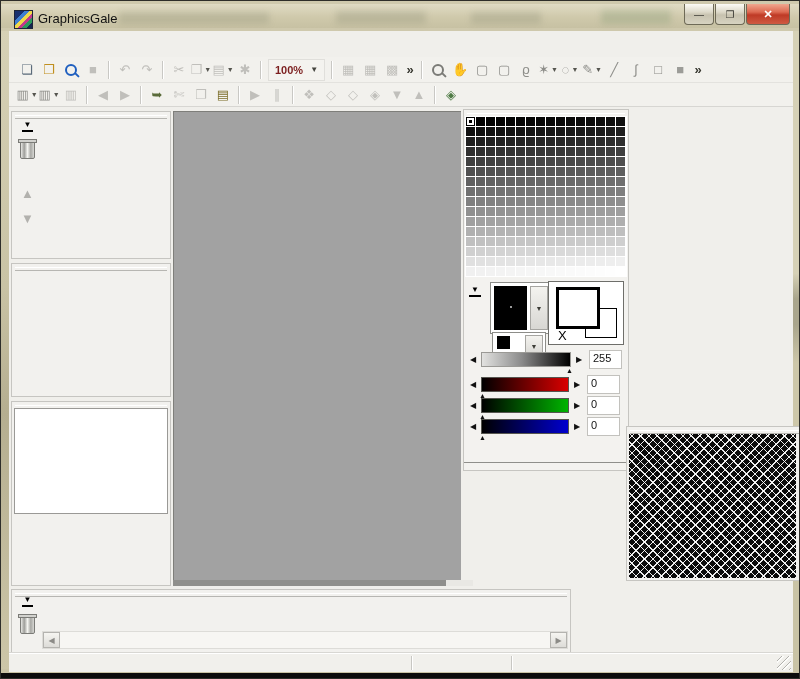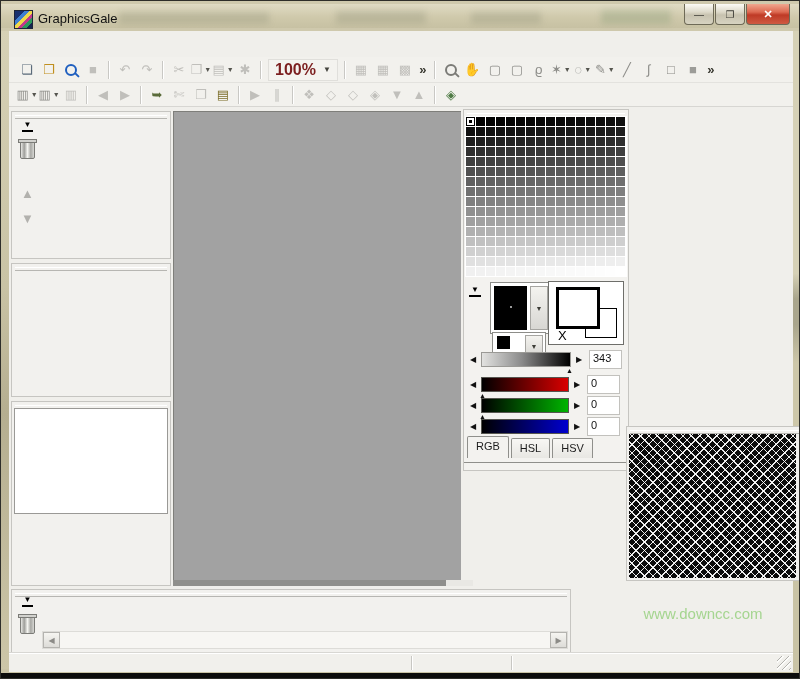--- a/index.html
+++ b/index.html
@@ -36,21 +36,21 @@
   #toolbar1{top:26px;height:26px;border-bottom:1px solid #e3e2de;}
   #toolbar2{top:52px;height:24px;border-bottom:1px solid #d7d6d2;}
   .tbtn{min-width:22px;height:21px;display:flex;align-items:center;justify-content:center;
     font-size:13px;color:#70706c;position:relative;}
   .tbtn .glyph{line-height:1;}
   .tbtn.disabled{color:#c0bfbb;}
   .tbtn.chev{min-width:14px;color:#37372f;font-size:13px;font-weight:bold;}
   .tsep{width:1px;height:18px;background:#c9c8c4;border-right:1px solid #fff;margin:0 4px;flex:none;}
   .tdrop{font-size:7px;color:#55554f;margin-left:2px;}
   .tcombo{display:flex;align-items:center;height:20px;padding:0 6px;margin:0 2px;border:1px solid #e0dfdb;background:#f4f3ef;}
-  .tcombo .val{font-size:16px;font-weight:bold;color:#7c1f1f;margin-right:7px;}
+  .tcombo .val{font-size:11px;font-weight:bold;color:#7c1f1f;margin-right:7px;}
   .tcombo .caret{font-size:8px;color:#44443e;}
   .mag-icon{width:8px;height:8px;border:2px solid currentColor;border-radius:50%;position:relative;display:inline-block;}
   .mag-icon::after{content:"";position:absolute;width:6px;height:2px;background:currentColor;
     transform:rotate(45deg);right:-5px;bottom:-2px;border-radius:1px;}
   
   .panel{position:absolute;background:#f2f1ee;border:1px solid #c6c5c1;box-sizing:border-box;}
   .grip{height:2px;border-top:1px solid #fff;border-bottom:1px solid #b7b6b2;margin:3px 3px 0 3px;}
   .dock-icon{display:inline-block;font-size:8px;line-height:8px;color:#000;
     border-bottom:2px solid #000;padding:0 2px 1px 2px;}
   .trash-icon{width:13px;height:15px;position:relative;margin-top:6px;
@@ -613,21 +613,21 @@
         <div class="bg-square"></div>
         <span class="fg-label">X</span>
       </div>
 
       <div class="alpha-row">
         <span class="sl-arrow">◀</span>
         <span class="alpha-track">
           <span class="alpha-marker">▲</span>
         </span>
         <span class="sl-arrow">▶</span>
-        <span class="val-box">343</span>
+        <span class="val-box">255</span>
       </div>
 
       <div class="sliders" id="rgb-sliders">
           <div class="slider-row">
             <span class="sl-arrow">◀</span>
             <span class="sl-track" style="background: linear-gradient(to right, rgb(0, 0, 0), rgb(217, 0, 0));">
               <span class="sl-marker">▲</span>
             </span>
             <span class="sl-arrow">▶</span>
             <span class="val-box">0</span>
@@ -643,25 +643,20 @@
           <div class="slider-row">
             <span class="sl-arrow">◀</span>
             <span class="sl-track" style="background: linear-gradient(to right, rgb(0, 0, 0), rgb(0, 0, 207));">
               <span class="sl-marker">▲</span>
             </span>
             <span class="sl-arrow">▶</span>
             <span class="val-box">0</span>
           </div>
         </div>
 
-      <div class="tabs" id="color-tabs">
-          <span class="tab active">RGB</span>
-          <span class="tab">HSL</span>
-          <span class="tab">HSV</span>
-        </div>
       <div class="tab-base"></div>
     </div>
 
     <div class="panel" id="hatch-panel">
       <div class="grip"></div>
       <div class="hatch"></div>
     </div>
 
     <div class="panel" id="bottom-panel">
       <div class="grip"></div>
@@ -675,17 +670,16 @@
       </div>
     </div>
 
     <div class="statusbar">
       <div class="sdiv" style="left:402px"></div>
       <div class="sdiv" style="left:502px"></div>
       <div class="resize-grip"></div>
     </div>
 
     <div class="watermark">
-      <div class="wm2" style="color: rgb(165, 213, 144);">www.downcc.com</div>
     </div>
 
   </div>
 </div>
 
 </body></html>

